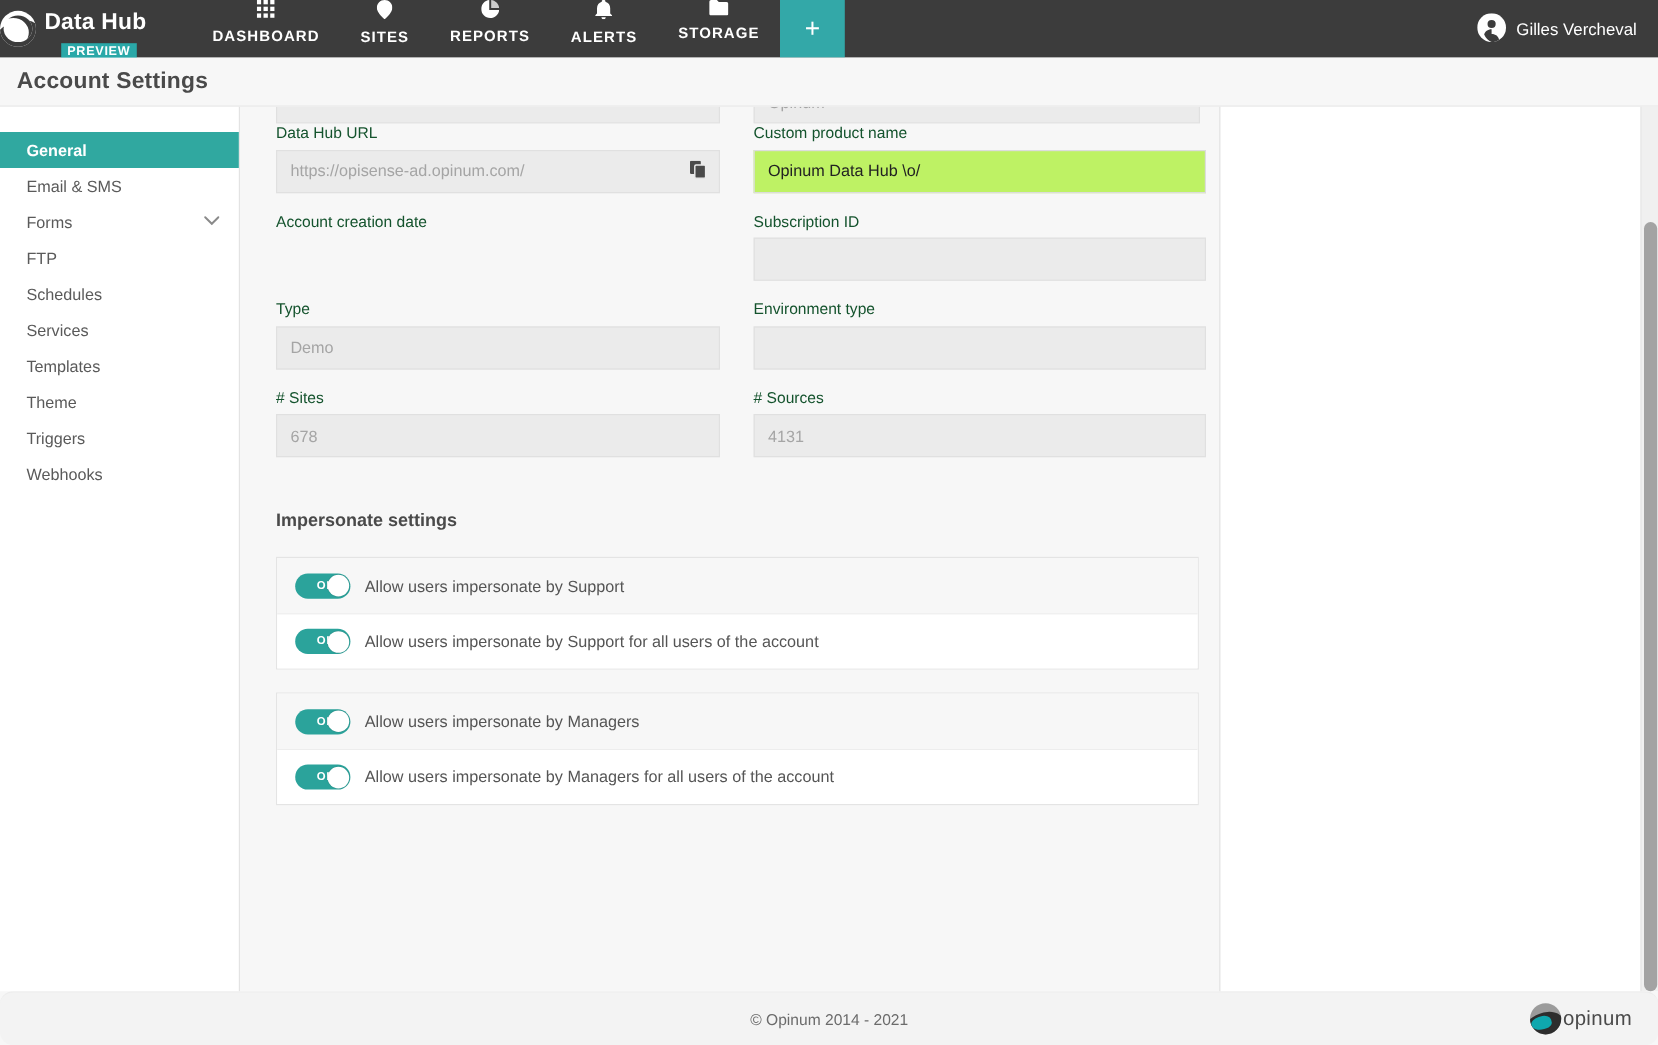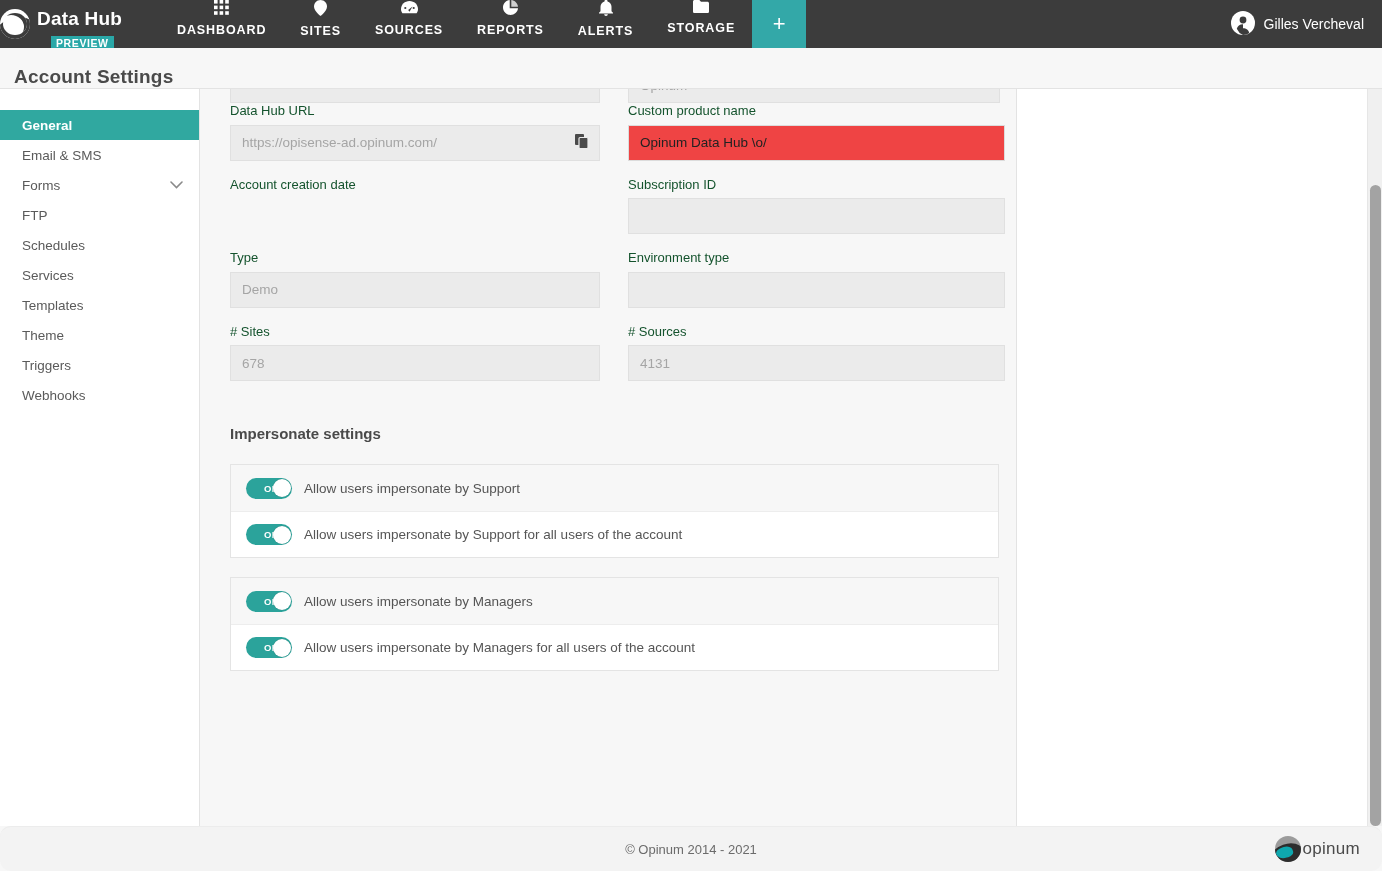--- a/index.html
+++ b/index.html
@@ -65,21 +65,21 @@
     margin-left: auto; display: flex; align-items: center; gap: 9px;
     padding-right: 18px; color: #fff; font-size: 14px; cursor: pointer;
   }
 
   
   .page-head {
     position: absolute; top: 48px; left: 0;
     width: 1382px; height: 41px;
     background: #f7f7f7;
     border-bottom: 1px solid #e3e3e3;
-    display: flex; align-items: flex-end;
+    display: flex; align-items: center;
   }
   .page-title {
     padding-left: 14px; font-size: 19px; font-weight: bold;
     color: #4a4a4a; letter-spacing: .2px;
   }
 
   
   .body-wrap {
     position: absolute; top: 89px; left: 0;
     width: 1382px; height: 737px;
@@ -117,21 +117,21 @@
     display: block; font-size: 13px; color: #14532d;
     margin-bottom: 6px; line-height: 1.2;
   }
   .finput {
     height: 36px; border: 1px solid #e0e0e0;
     background: #ebebeb; color: #a5a5a5;
     font-size: 13.5px; font-family: "Liberation Sans", sans-serif;
     padding: 0 11px; display: flex; align-items: center;
     width: 370px;
   }
-  .finput.editable { background: #ef4444; color: #222; border-color: #dcdcdc; text-align: center; }
+  .finput.editable { background: #bef264; color: #222; border-color: #dcdcdc; text-align: center; }
   .finput.w370 { width: 370px; }
   .finput.w377 { width: 377px; }
   .finput.has-icon { width: 370px; padding-right: 34px; position: relative; }
   .copy-ico {
     position: absolute; right: 10px; top: 50%;
     transform: translateY(-50%); cursor: pointer;
   }
 
   
   .cut-row { height: 14px; overflow: hidden; display: flex; width: 800px; }
@@ -263,31 +263,20 @@
 
     <div class="nav-item">
       <span class="nav-ico">
         <svg width="13" height="16" viewBox="0 0 13 16">
             <path fill="#fff" d="M6.5 0C2.9 0 0 2.9 0 6.5C0 11 6.5 16 6.5 16S13 11 13 6.5C13 2.9 10.1 0 6.5 0z"></path>
           </svg>
       </span>
       <span>SITES</span>
     </div>
 
-    <div class="nav-item">
-      <span class="nav-ico">
-        <svg width="17" height="15" viewBox="0 0 17 15">
-          <path fill="#fff" d="M8.5 1C3.8 1 0 4.6 0 9c0 1.6.5 3 1.4 4.3h14.2C16.5 12 17 10.6 17 9c0-4.4-3.8-8-8.5-8z"></path>
-          <circle cx="4.3" cy="8" r="1.1" fill="#3c3c3c"></circle>
-          <circle cx="12.7" cy="8" r="1.1" fill="#3c3c3c"></circle>
-          <path fill="#3c3c3c" d="M8.5 11.8l3-5.2-4.3 3.4z"></path>
-        </svg>
-      </span>
-      <span>SOURCES</span>
-    </div>
 
     <div class="nav-item">
       <span class="nav-ico">
         <svg width="15" height="15" viewBox="0 0 15 15">
           <path fill="#fff" d="M6.7 0C2.9.4 0 3.6 0 7.5 0 11.6 3.4 15 7.5 15c3.9 0 7.1-2.9 7.5-6.7H6.7V0z"></path>
           <path fill="#fff" d="M8.3 0v6.7H15C14.6 3.2 11.8.4 8.3 0z" opacity=".75"></path>
         </svg>
       </span>
       <span>REPORTS</span>
     </div>

